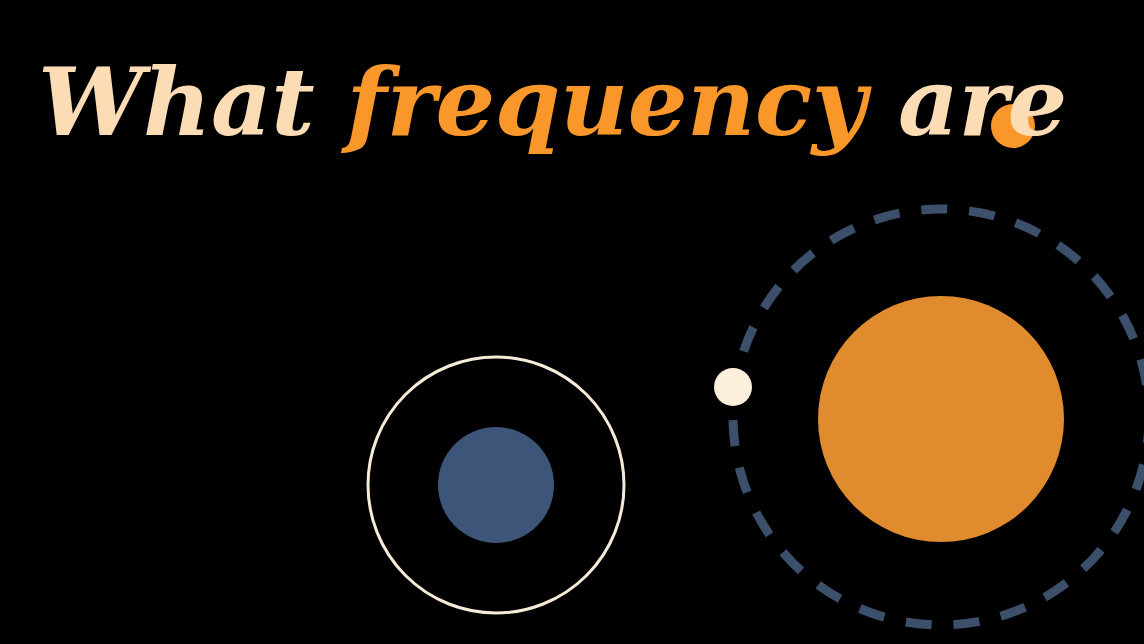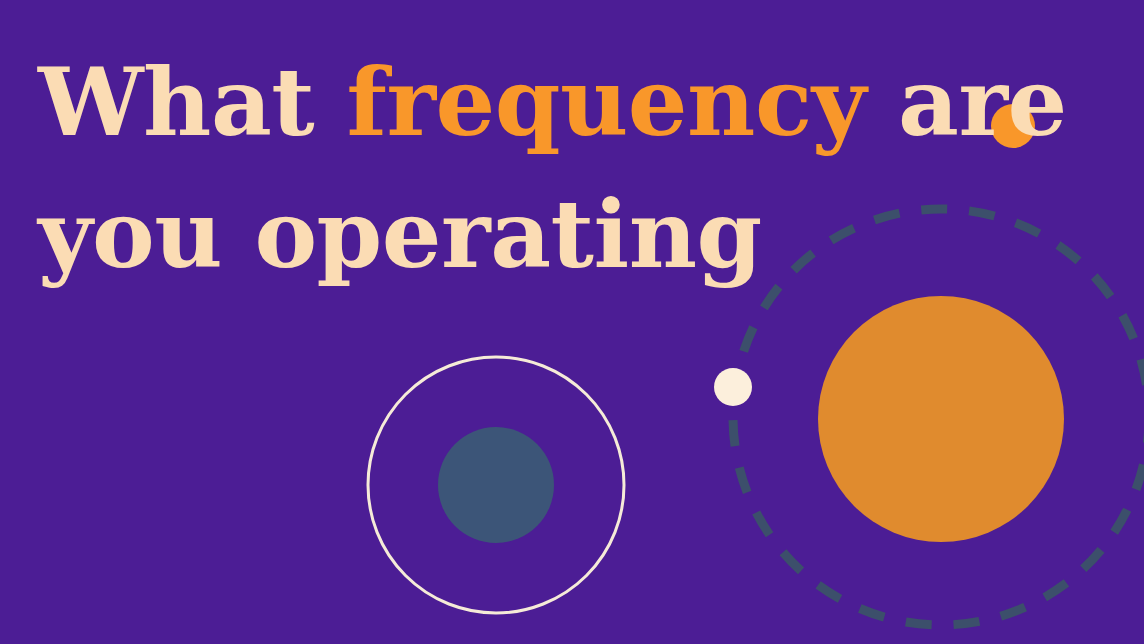--- a/index.html
+++ b/index.html
@@ -5,23 +5,24 @@
 <style>
   html, body {
     margin: 0;
     padding: 0;
     background: #0f2130;
   }
   #slide {
     position: relative;
     width: 1144px;
     height: 644px;
-    background: #4c1d95;
+    background: #000000;
     overflow: hidden;
     font-family: "DejaVu Serif", "Liberation Serif", serif;
+    font-style: italic;
   }
 
   
   #graphics {
     position: absolute;
     left: 0;
     top: 0;
     width: 1144px;
     height: 644px;
   }
@@ -64,16 +65,15 @@
 
     <circle cx="1013" cy="126" r="22" fill="#f9972a"></circle>
 
     <circle cx="496" cy="485" r="128" fill="none" stroke="#f6ebd8" stroke-width="3"></circle>
 
     <circle cx="496" cy="485" r="58" fill="#3c5578"></circle>
   </svg>
 
   <h1 id="headline">
     <span class="line"><span>What </span><span class="accent">frequency</span><span> are</span></span>
-    <span class="line">you operating</span>
   </h1>
 
 </div>
 
 </body></html>

